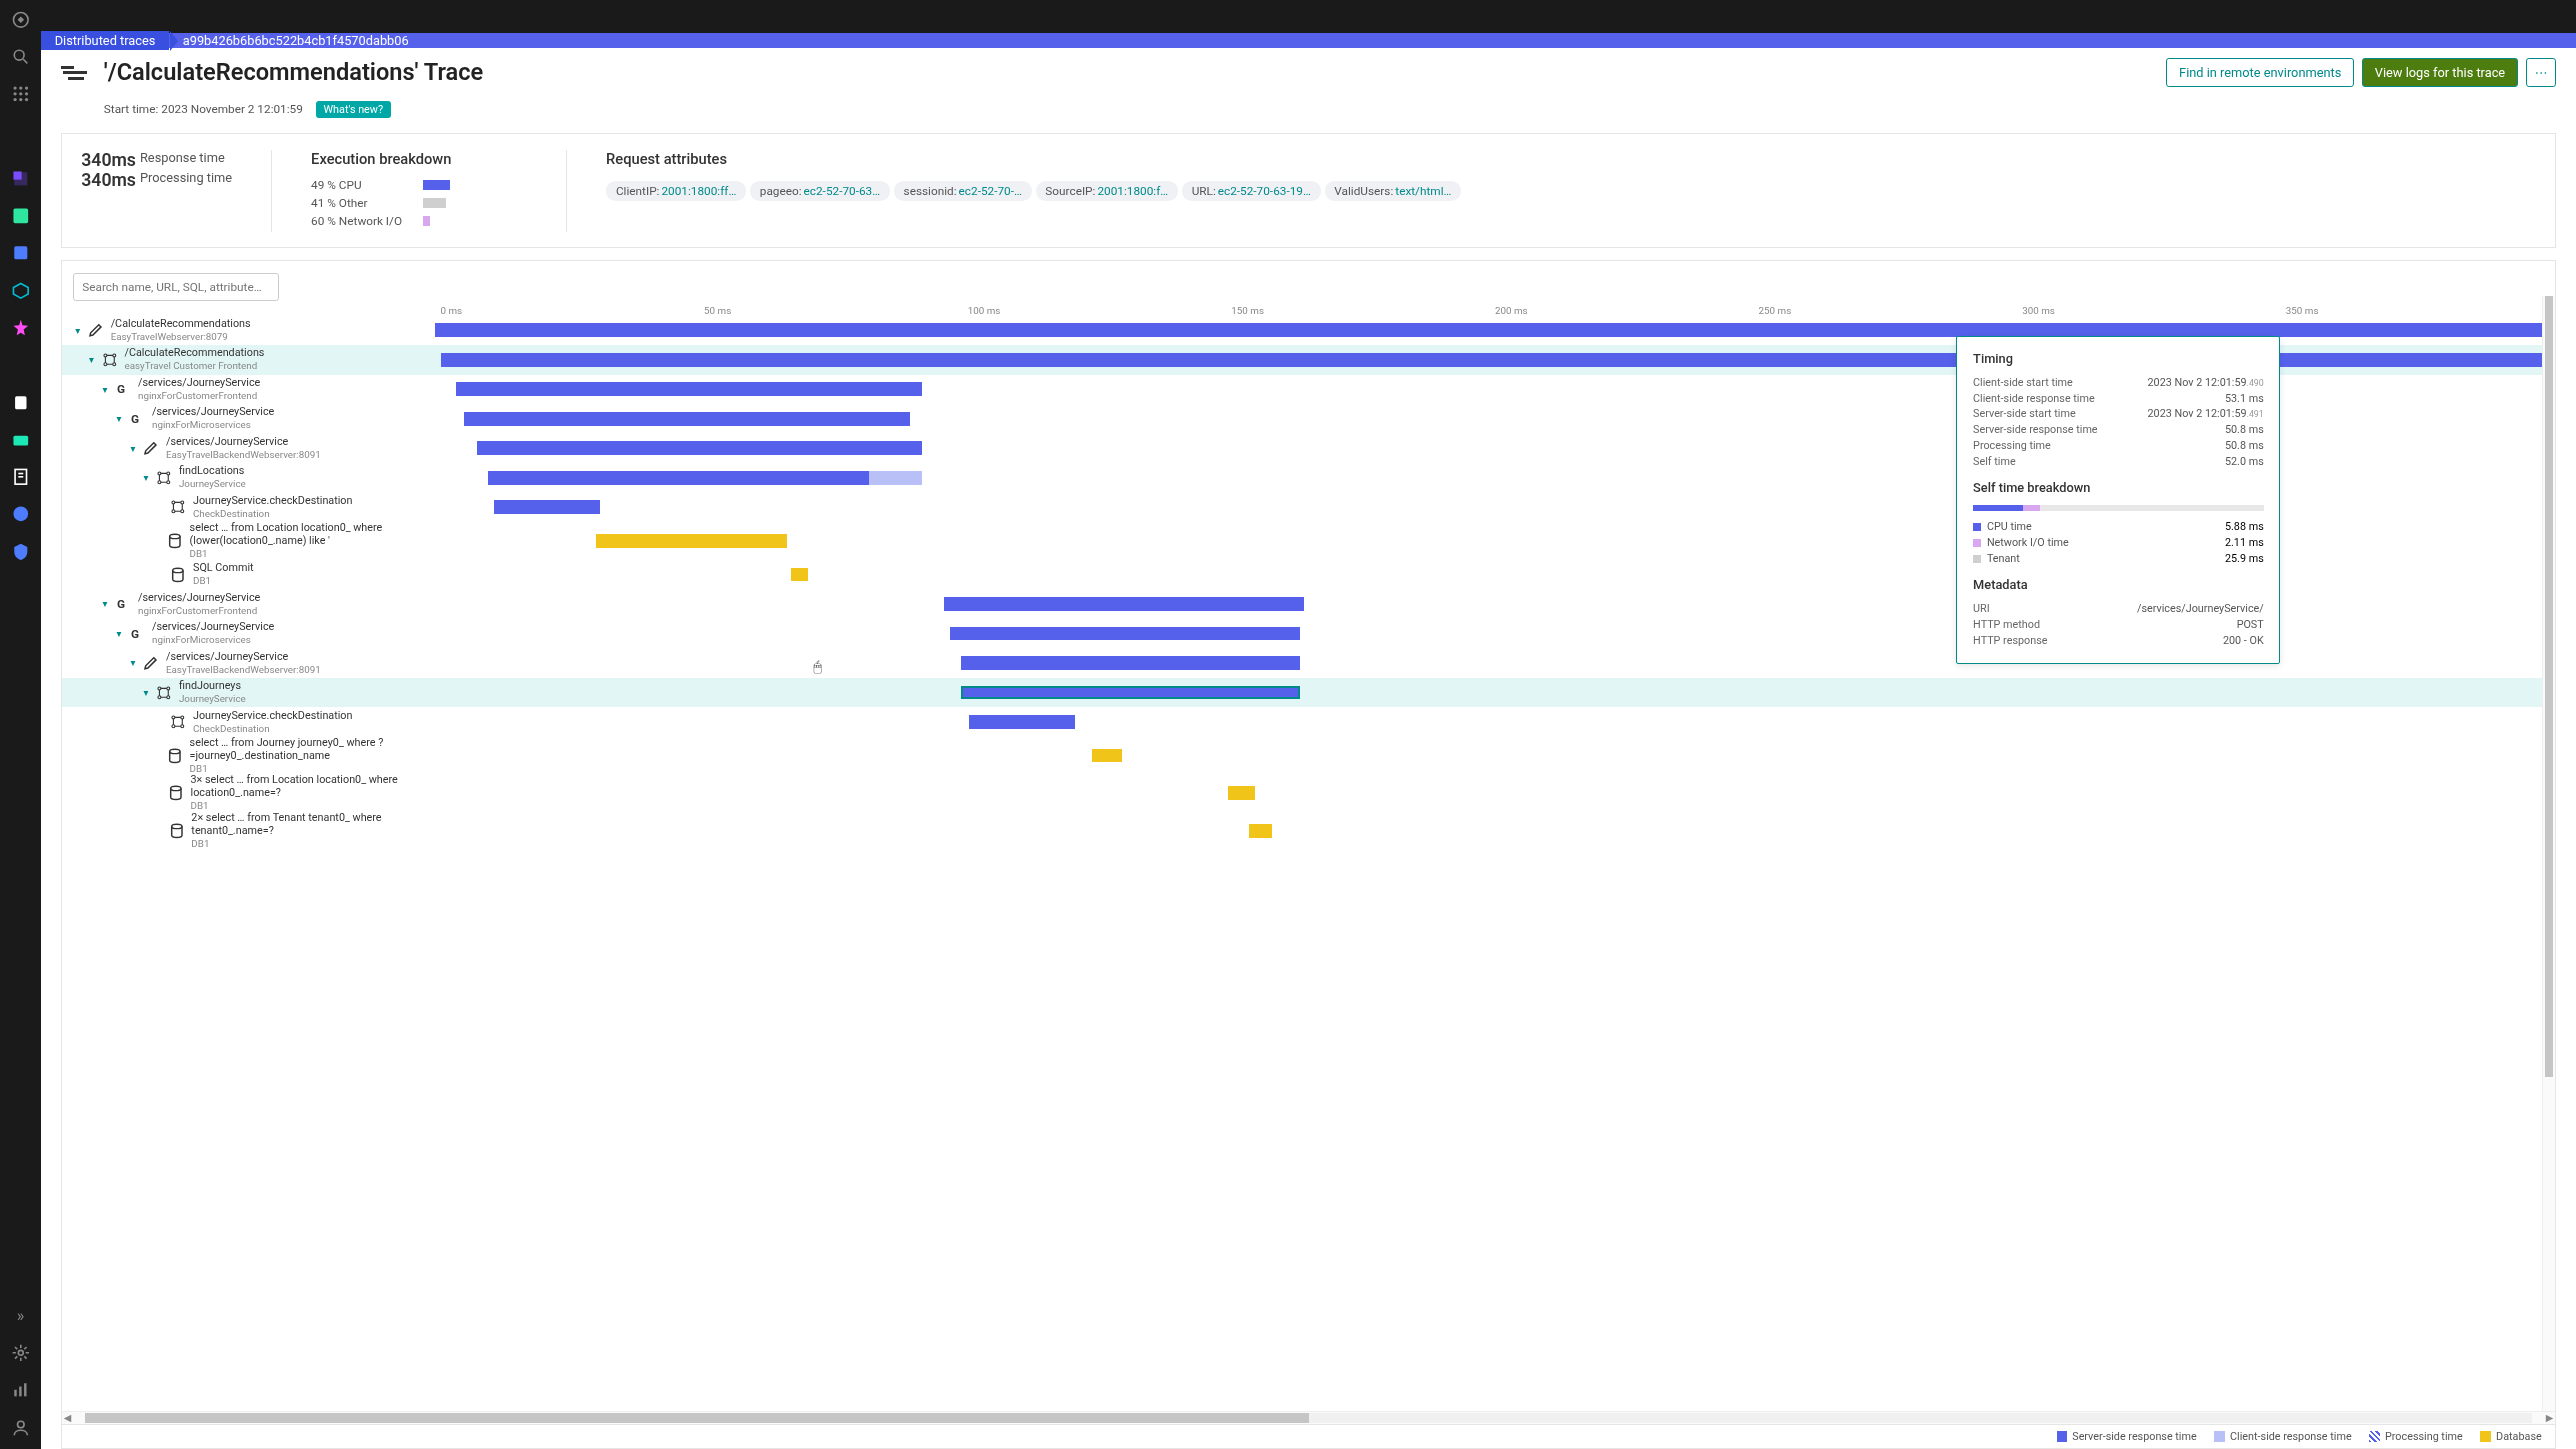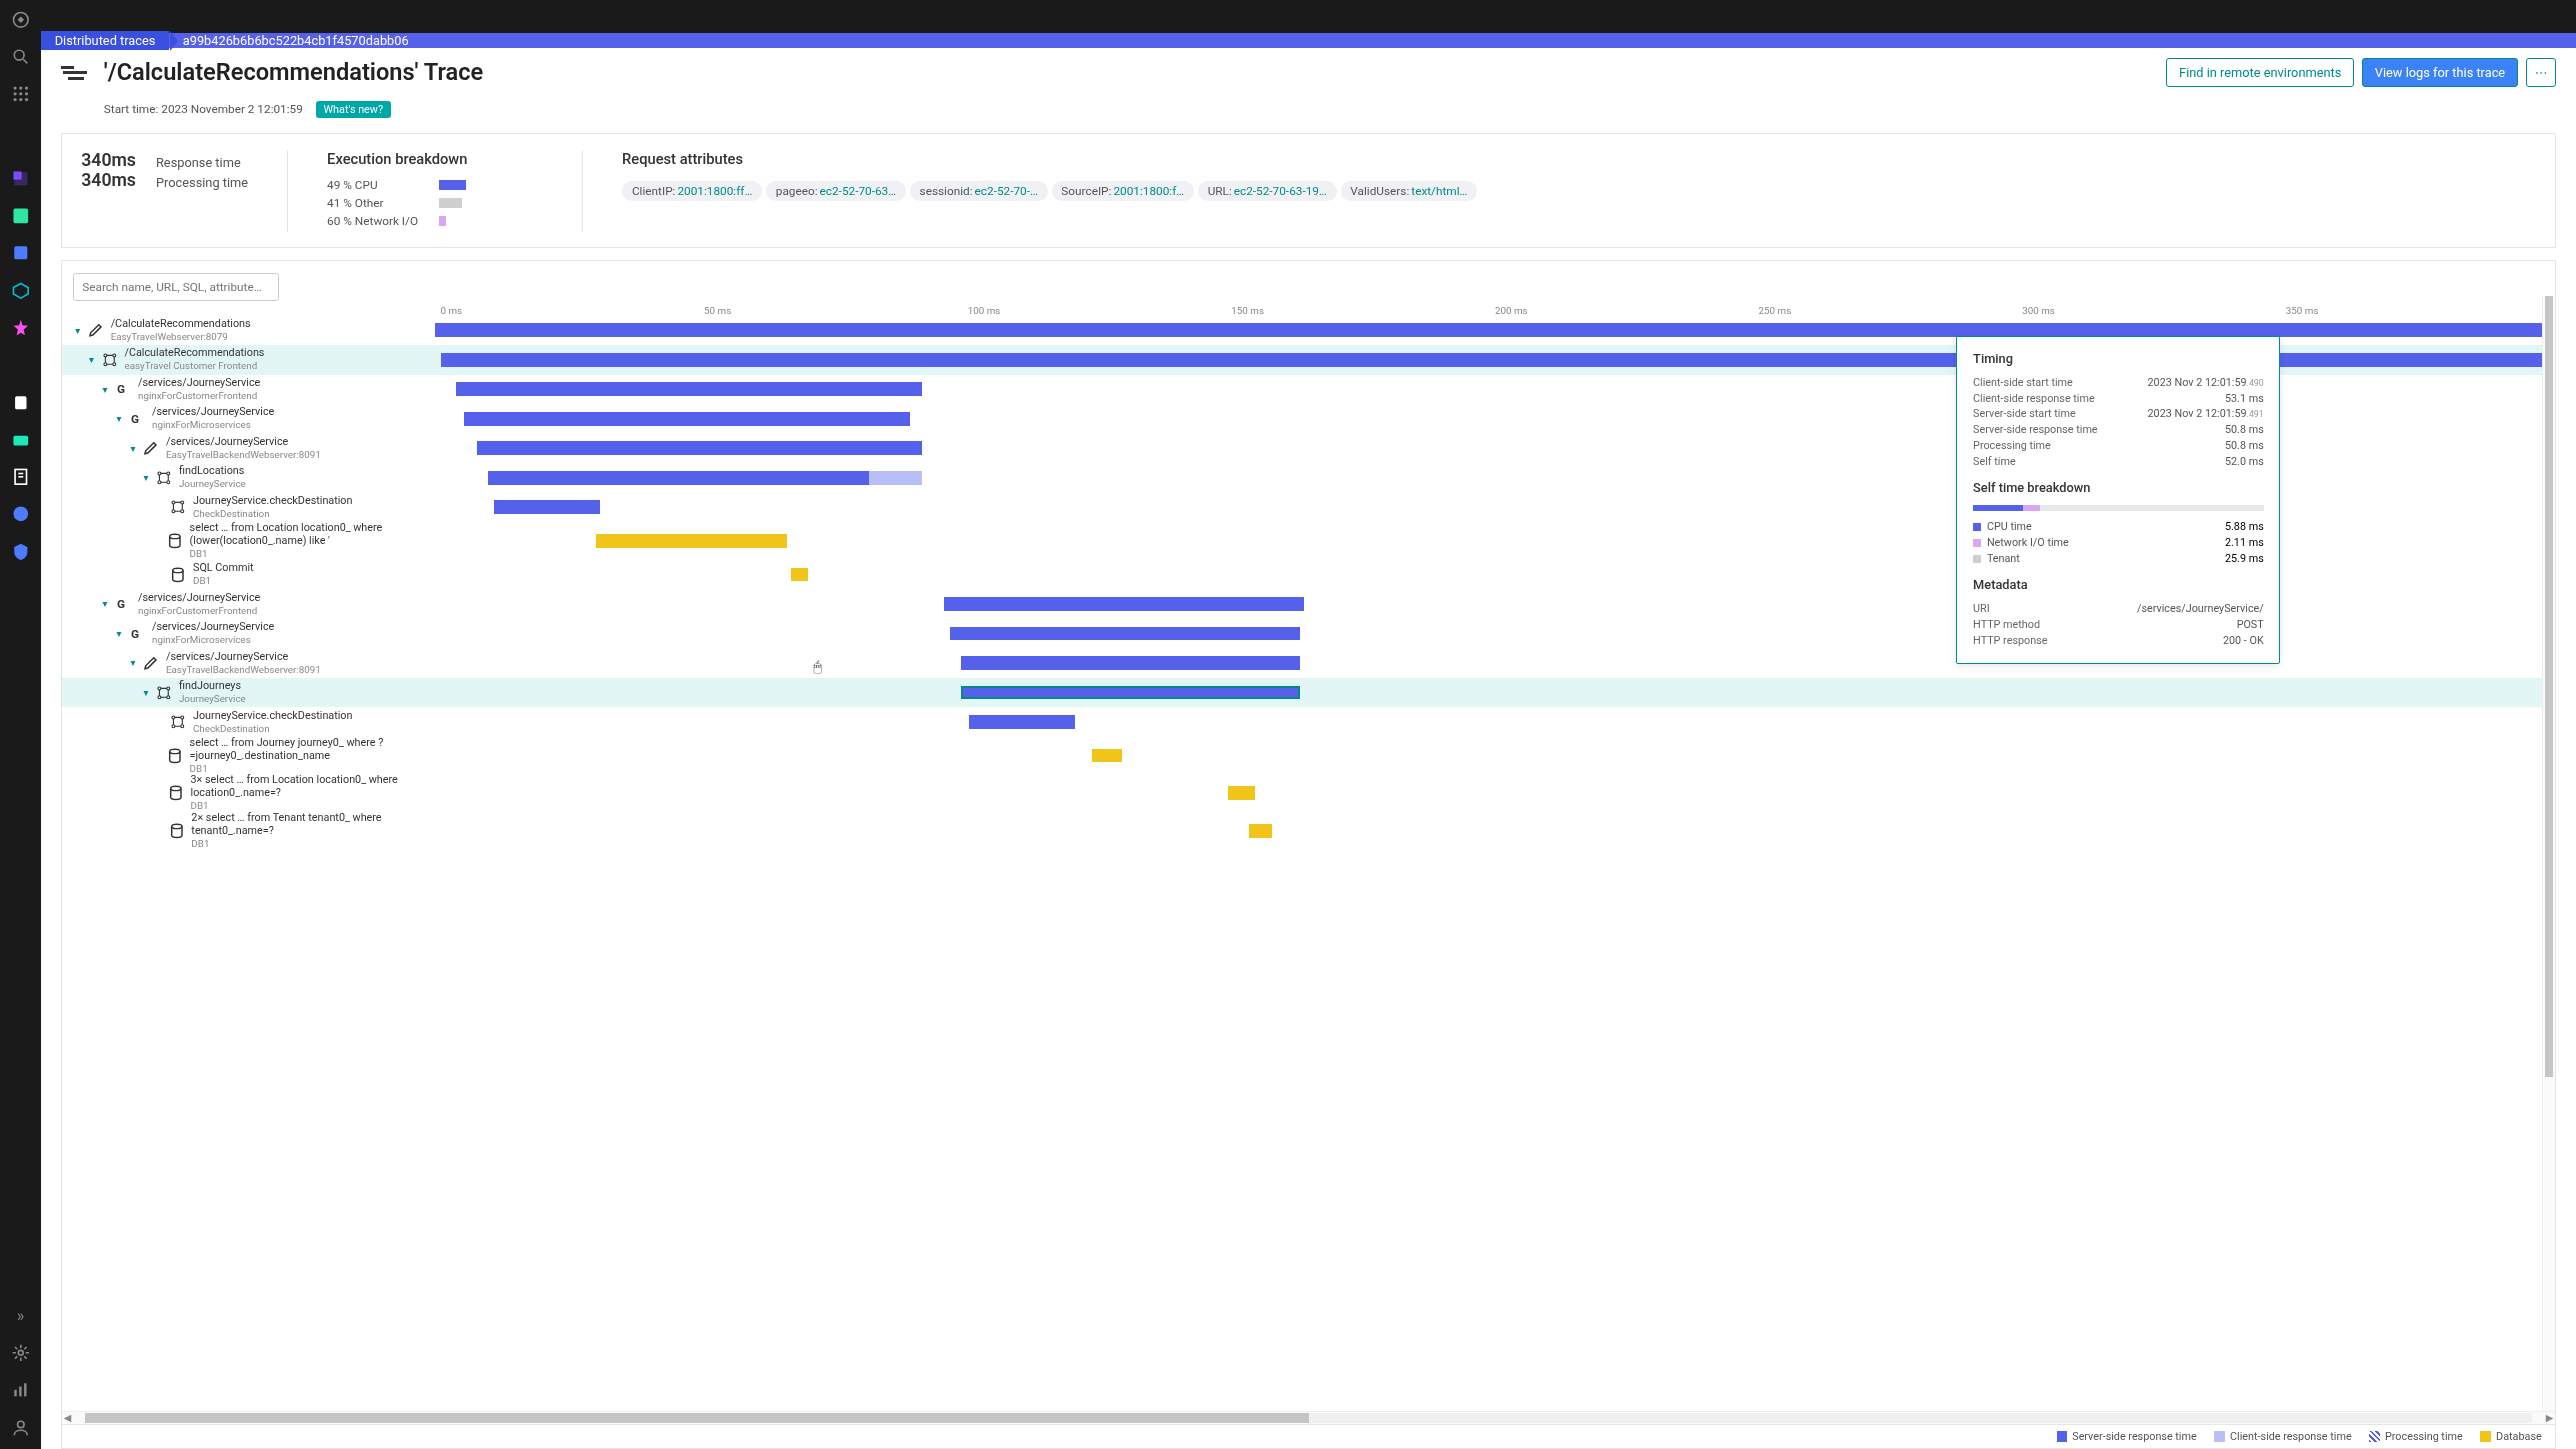--- a/index.html
+++ b/index.html
@@ -27,26 +27,26 @@
 .header .hicon .line{height:2.9px;background:#333;margin-bottom:2.9px}
 .header .hicon .l1{width:13.7px}
 .header .hicon .l2{width:23.6px;margin-left:2.9px}
 .header .hicon .l3{width:15.7px;margin-left:7.9px}
 .header h1{font-size:23.6px;font-weight:600;color:#222}
 .header .sub{font-size:11.8px;color:#555;margin-top:15px}
 .header .whatsnew{display:inline-block;background:#00a7a7;color:#fff;font-size:10.8px;padding:2px 7.9px;border-radius:2.9px;margin-left:9.8px;cursor:pointer}
 .header .actions{margin-left:auto;display:flex;gap:7.9px}
 .btn{padding:5.9px 11.8px;font-size:12.8px;border-radius:2.9px;cursor:pointer;border:1px solid #008a8a}
 .btn.outline{background:#fff;color:#008a8a}
-.btn.primary{background:#3b82f6;color:#fff}
+.btn.primary{background:#4d7c0f;color:#fff}
 .btn.icon{padding:5.9px 7.9px;color:#008a8a;background:#fff}
 
 .summary{margin:3.9px 19.6px 0 19.6px;background:#fff;border:1px solid #e5e5e5;padding:15.7px 19.6px;display:flex;gap:39px}
 .summary .block{display:flex;flex-direction:column}
-.summary .stat{display:flex;align-items:flex-end;gap:20px;font-size:12.8px;color:#555}
+.summary .stat{display:flex;align-items:flex-start;gap:4px;font-size:12.8px;color:#555}
 .summary .stat .val{font-size:17.7px;font-weight:600;color:#333}
 .summary .divider{width:1px;background:#e5e5e5}
 .summary h4{font-size:14.7px;font-weight:500;color:#333;margin-bottom:9.8px}
 .summary .exec-row{display:flex;align-items:center;gap:13.7px;font-size:11.8px;color:#555;margin-bottom:3.9px}
 .summary .exec-row .bar{height:9.8px}
 .summary .attr{display:inline-flex;background:#f0f1f5;border-radius:9.8px;padding:2.9px 9.8px;font-size:11.8px;margin:2.9px 3.9px 2.9px 0;color:#555}
 .summary .attr .val{color:#008a8a;margin-left:2px}
 
 .trace-area{margin:11.8px 19.6px 0 19.6px;background:#fff;border:1px solid #e5e5e5;flex:1;display:flex;flex-direction:column;overflow:hidden;position:relative}
 .search{margin:11.8px 11.8px 3.9px 11.8px;width:206px;padding:5.9px 7.9px;font-size:11.8px;border:1px solid #ccc;border-radius:2.9px}

